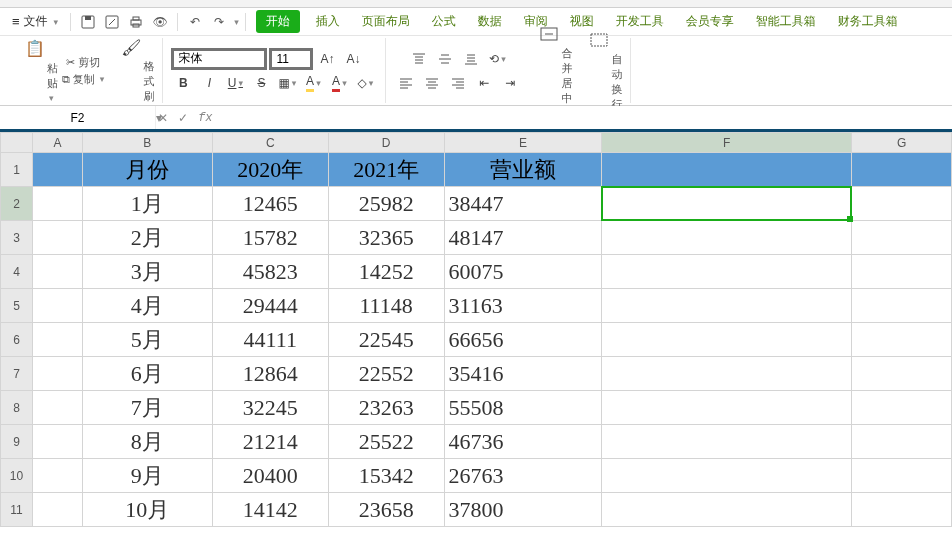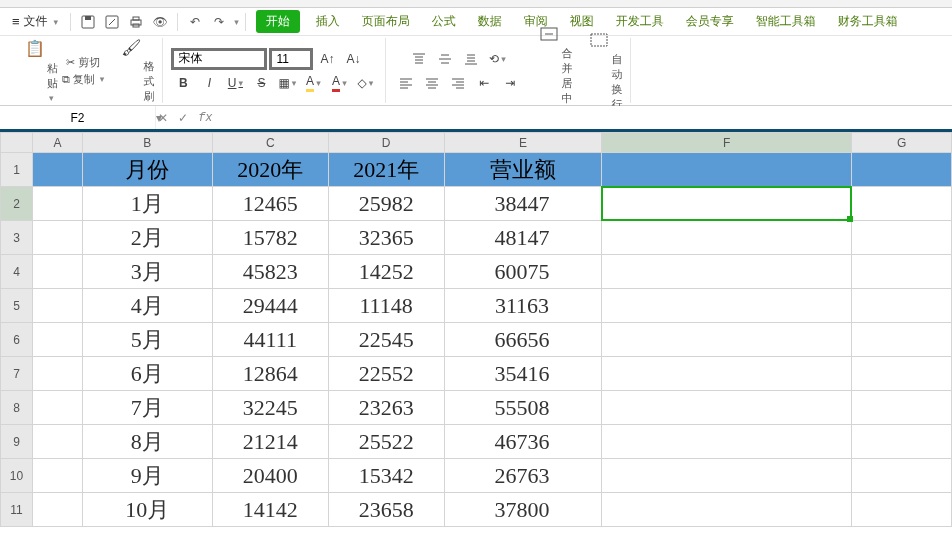--- a/index.html
+++ b/index.html
@@ -57,21 +57,21 @@
 .grid tbody th.rowhdr { width: 32px; background: #e8e8e8; font-size: 12px; color: #555; text-align: center; }
 .grid tbody th.rowhdr.active { background: #c9d8c9; }
 .grid td { height: 34px; font-size: 22px; font-family: "SimSun", serif; text-align: center; vertical-align: middle; background: #fff; padding: 0 4px; }
 .col-A { width: 50px; }
 .col-B { width: 130px; }
 .col-C { width: 116px; }
 .col-D { width: 116px; }
 .col-E { width: 158px; }
 .col-F { width: 250px; }
 .col-G { width: 100px; }
-td.E { text-align: center; padding-right: 6px; }
+td.E { text-align: left; padding-right: 6px; }
 .grid tbody tr.header-row td { background: #5b9bd5; color: #000; }
 
 
 .active-cell { position: absolute; border: 2px solid #1aad19; pointer-events: none; }
 .active-cell .handle { position: absolute; right: -3px; bottom: -3px; width: 6px; height: 6px; background: #1aad19; }
 
 svg { display: block; }
 </style>
 </head>
 <body>

